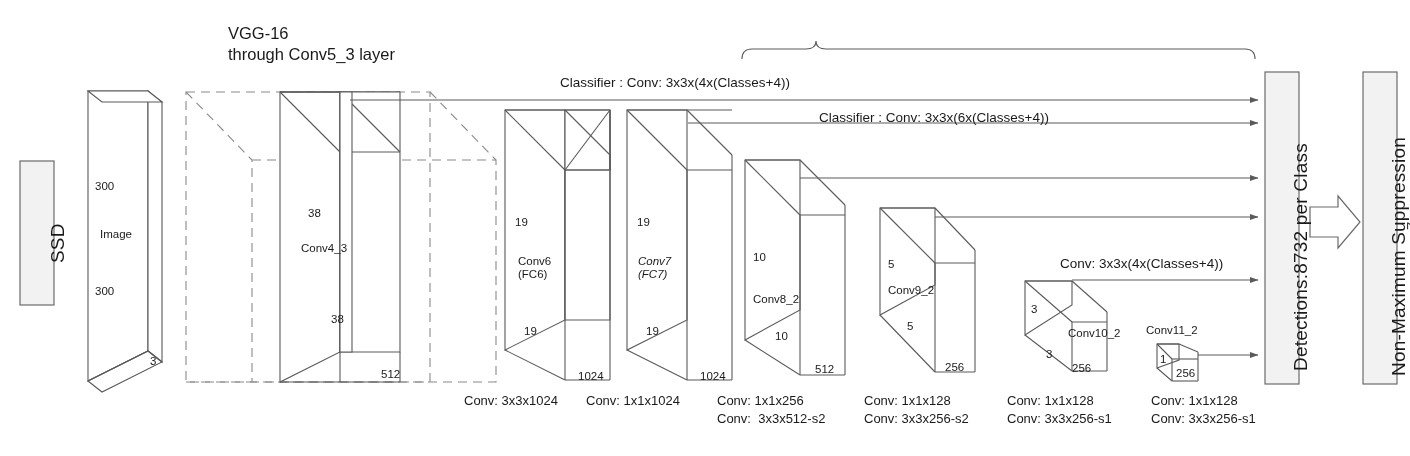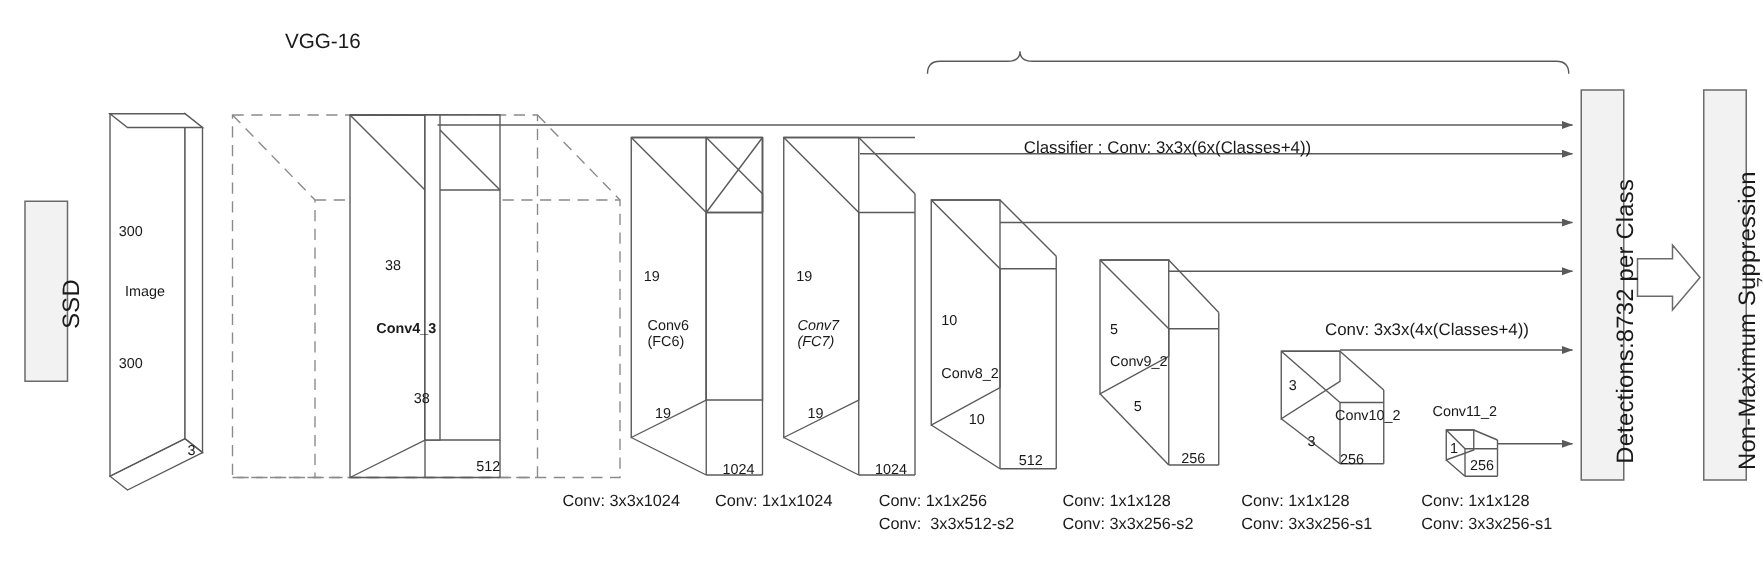--- a/index.html
+++ b/index.html
@@ -10,21 +10,21 @@
   .shp-dash{fill:none;stroke:#8a8a8a;stroke-width:1.1;stroke-dasharray:9 6;}
   .ln{stroke:#5a5a5a;stroke-width:1.1;fill:none;}
   .box{fill:#f2f2f2;stroke:#6b6b6b;stroke-width:1.2;}
   .arrowbig{fill:#ffffff;stroke:#6b6b6b;stroke-width:1.2;}
   .txt{position:absolute;color:#1a1a1a;white-space:pre;line-height:1.12;}
   .t-dim{font-size:11.5px;}
   .t-name{font-size:11.5px;}
   .t-cap{font-size:13.5px;}
   .t-head{font-size:16.5px;}
   .t-extra{font-size:16px;}
-  .t-conv{font-size:13px;}
+  .t-conv{font-size:13px;margin-left:14px;}
   .vert{transform-origin:left top;white-space:nowrap;font-size:19px;letter-spacing:.2px;}
 </style>
 </head>
 <body>
 
 <div id="stage">
 
   <svg viewBox="0 0 1410 456">
     <defs>
       <marker id="ar" markerWidth="9" markerHeight="9" refX="8.5" refY="3.2" orient="auto" markerUnits="userSpaceOnUse">
@@ -166,29 +166,30 @@
     <rect class="box" x="1265" y="72" width="34" height="312"></rect>
 
     <path class="arrowbig" d="M1310,207 L1338,207 L1338,196 L1360,222 L1338,248 L1338,237 L1310,237 Z"></path>
 
     <rect class="box" x="1363" y="72" width="34" height="312"></rect>
   </svg>
 
   <div class="txt vert" style="left:47px;top:263px;transform:rotate(-90deg);">SSD</div>
 
   <div class="txt t-head" style="left:228px;top:24px;">VGG-16</div>
+  <div class="txt t-head" style="left:228px;top:45px;">through Conv5_3 layer</div>
 
 
   <div class="txt t-dim" style="left:95px;top:180px;">300</div>
   <div class="txt t-dim" style="left:100px;top:228px;">Image</div>
   <div class="txt t-dim" style="left:95px;top:285px;">300</div>
   <div class="txt t-dim" style="left:150px;top:355px;">3</div>
 
   <div class="txt t-dim" style="left:308px;top:207px;">38</div>
-  <div class="txt t-name" style="left:301px;top:257px;font-weight:bold;">Conv4_3</div>
+  <div class="txt t-name" style="left:301px;top:242px;">Conv4_3</div>
   <div class="txt t-dim" style="left:331px;top:313px;">38</div>
   <div class="txt t-dim" style="left:381px;top:368px;">512</div>
 
   <div class="txt t-dim" style="left:515px;top:216px;">19</div>
   <div class="txt t-name" style="left:518px;top:255px;">Conv6
 (FC6)</div>
   <div class="txt t-dim" style="left:524px;top:325px;">19</div>
   <div class="txt t-dim" style="left:578px;top:370px;">1024</div>
 
   <div class="txt t-dim" style="left:637px;top:216px;">19</div>
@@ -209,20 +210,21 @@
 
   <div class="txt t-dim" style="left:1031px;top:303px;">3</div>
   <div class="txt t-name" style="left:1068px;top:327px;">Conv10_2</div>
   <div class="txt t-dim" style="left:1046px;top:348px;">3</div>
   <div class="txt t-dim" style="left:1072px;top:362px;">256</div>
 
   <div class="txt t-name" style="left:1146px;top:324px;">Conv11_2</div>
   <div class="txt t-dim" style="left:1160px;top:353px;">1</div>
   <div class="txt t-dim" style="left:1176px;top:367px;">256</div>
 
+  <div class="txt t-cap" style="left:560px;top:75px;">Classifier : Conv: 3x3x(4x(Classes+4))</div>
   <div class="txt t-cap" style="left:819px;top:110px;">Classifier : Conv: 3x3x(6x(Classes+4))</div>
   <div class="txt t-cap" style="left:1060px;top:256px;">Conv: 3x3x(4x(Classes+4))</div>
 
   <div class="txt t-conv" style="left:450px;top:394px;">Conv: 3x3x1024</div>
   <div class="txt t-conv" style="left:572px;top:394px;">Conv: 1x1x1024</div>
 
   <div class="txt t-conv" style="left:703px;top:394px;">Conv: 1x1x256</div>
   <div class="txt t-conv" style="left:703px;top:412px;">Conv:  3x3x512-s2</div>
 
   <div class="txt t-conv" style="left:850px;top:394px;">Conv: 1x1x128</div>

